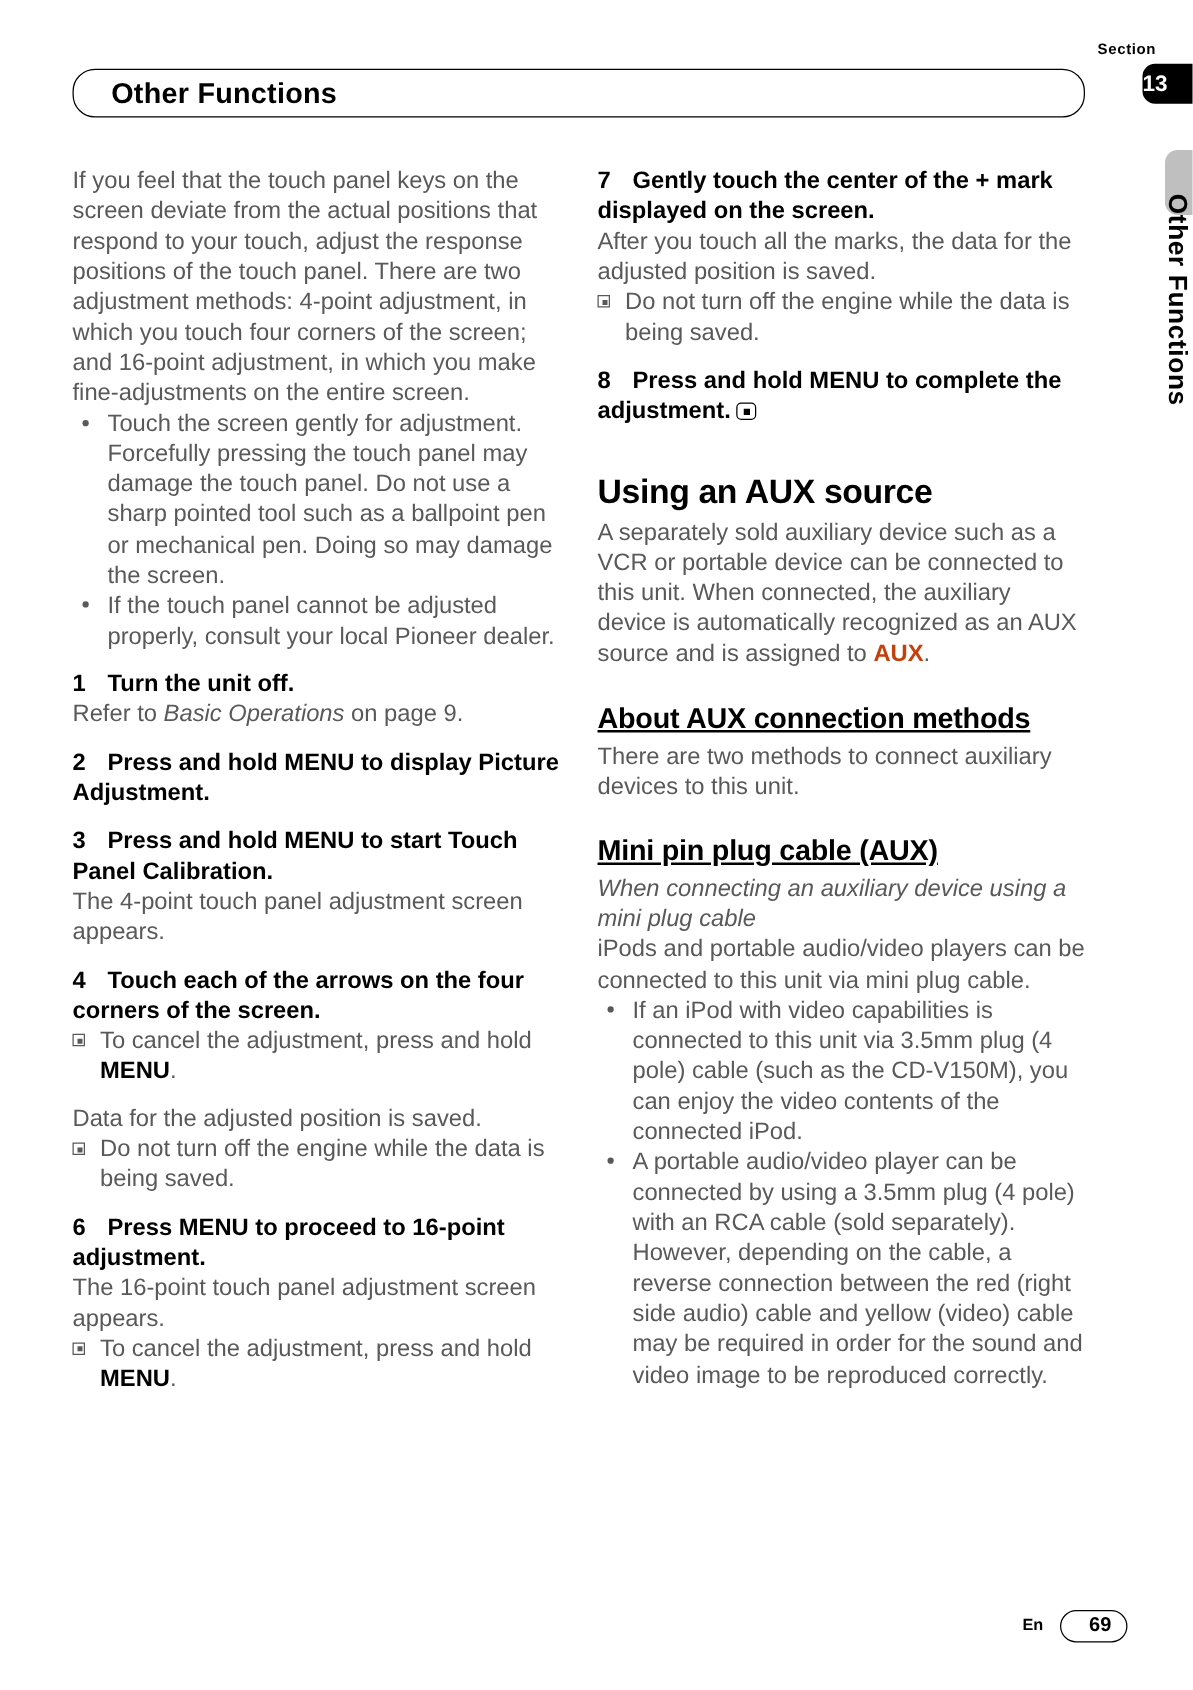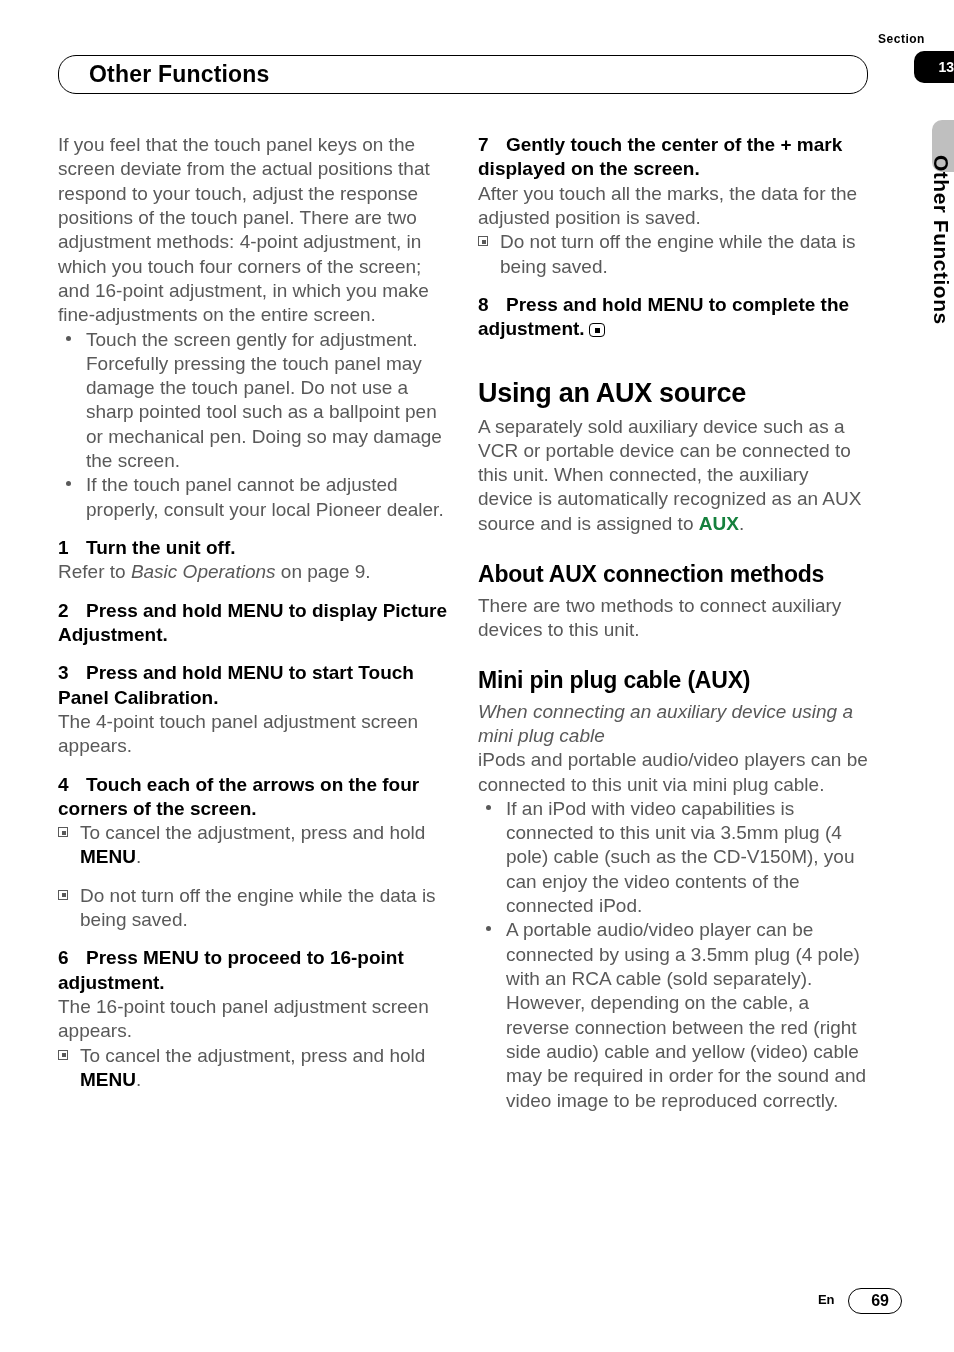--- a/index.html
+++ b/index.html
@@ -27,24 +27,24 @@
     letter-spacing: 0.5px;
     margin-bottom: 4px;
   }
   .header-strip .section-badge {
     display: inline-block;
     width: 40px;
     height: 32px;
     background: #000;
     color: #fff;
     font-weight: bold;
-    font-size: 14px;
+    font-size: 18px;
     border-radius: 10px 0 0 10px;
     line-height: 32px;
-    text-align: right;
+    text-align: left;
     float: right;
   }
 
   .chapter-title {
     position: absolute;
     top: 55px;
     left: 58px;
     width: 810px;
     font-size: 23px;
     font-weight: 800;
@@ -94,20 +94,21 @@
     font-weight: 800;
     line-height: 1.15;
     margin-bottom: 6px;
     letter-spacing: -0.3px;
   }
   h2 {
     font-size: 23px;
     font-weight: 800;
     margin-bottom: 4px;
     letter-spacing: -0.2px;
+    text-decoration: underline;
   }
 
   p { margin-bottom: 0; }
   .grey { color: #595959; }
   .italic { font-style: italic; }
   .bold { font-weight: 800; }
   ul { list-style: none; padding-left: 0; }
 
   .bullet-item {
     padding-left: 28px;
@@ -226,20 +227,21 @@
     <p><span class="step-num">3</span><span class="step-title">Press and hold MENU to start Touch Panel Calibration.</span></p>
     <p class="grey">The 4-point touch panel adjustment screen appears.</p>
   </div>
 
   <div class="step">
     <p><span class="step-num">4</span><span class="step-title">Touch each of the arrows on the four corners of the screen.</span></p>
     <p class="grey note-line"><span class="sq"></span><span>To cancel the adjustment, press and hold </span><span class="bold" style="color:#000">MENU</span><span>.</span></p>
   </div>
 
   <div class="step">
+    <p class="grey">Data for the adjusted position is saved.</p>
     <p class="grey note-line"><span class="sq"></span><span>Do not turn off the engine while the data is being saved.</span></p>
   </div>
 
   <div class="step">
     <p><span class="step-num">6</span><span class="step-title">Press MENU to proceed to 16-point adjustment.</span></p>
     <p class="grey">The 16-point touch panel adjustment screen appears.</p>
   </div>
 
   <div class="block">
     <p class="grey note-line"><span class="sq"></span><span>To cancel the adjustment, press and hold </span><span class="bold" style="color:#000">MENU</span><span>.</span></p>
@@ -252,21 +254,21 @@
   </div>
 
   <div class="step block">
     <p><span class="step-num">8</span><span class="step-title"><span>Press and hold MENU to complete the adjustment.</span><span class="end-mark"></span></span></p>
   </div>
 
   <div class="spacer-lg"></div>
 
   <div class="block">
     <h1>Using an AUX source</h1>
-    <p class="grey"><span>A separately sold auxiliary device such as a VCR or portable device can be connected to this unit. When connected, the auxiliary device is automatically recognized as an AUX source and is assigned to </span><span class="bold" style="color:#15803d">AUX</span><span>.</span></p>
+    <p class="grey"><span>A separately sold auxiliary device such as a VCR or portable device can be connected to this unit. When connected, the auxiliary device is automatically recognized as an AUX source and is assigned to </span><span class="bold" style="color:#c2410c">AUX</span><span>.</span></p>
   </div>
 
   <div style="height:24px"></div>
 
   <div class="block">
     <h2>About AUX connection methods</h2>
     <p class="grey">There are two methods to connect auxiliary devices to this unit.</p>
   </div>
 
   <div style="height:24px"></div>

